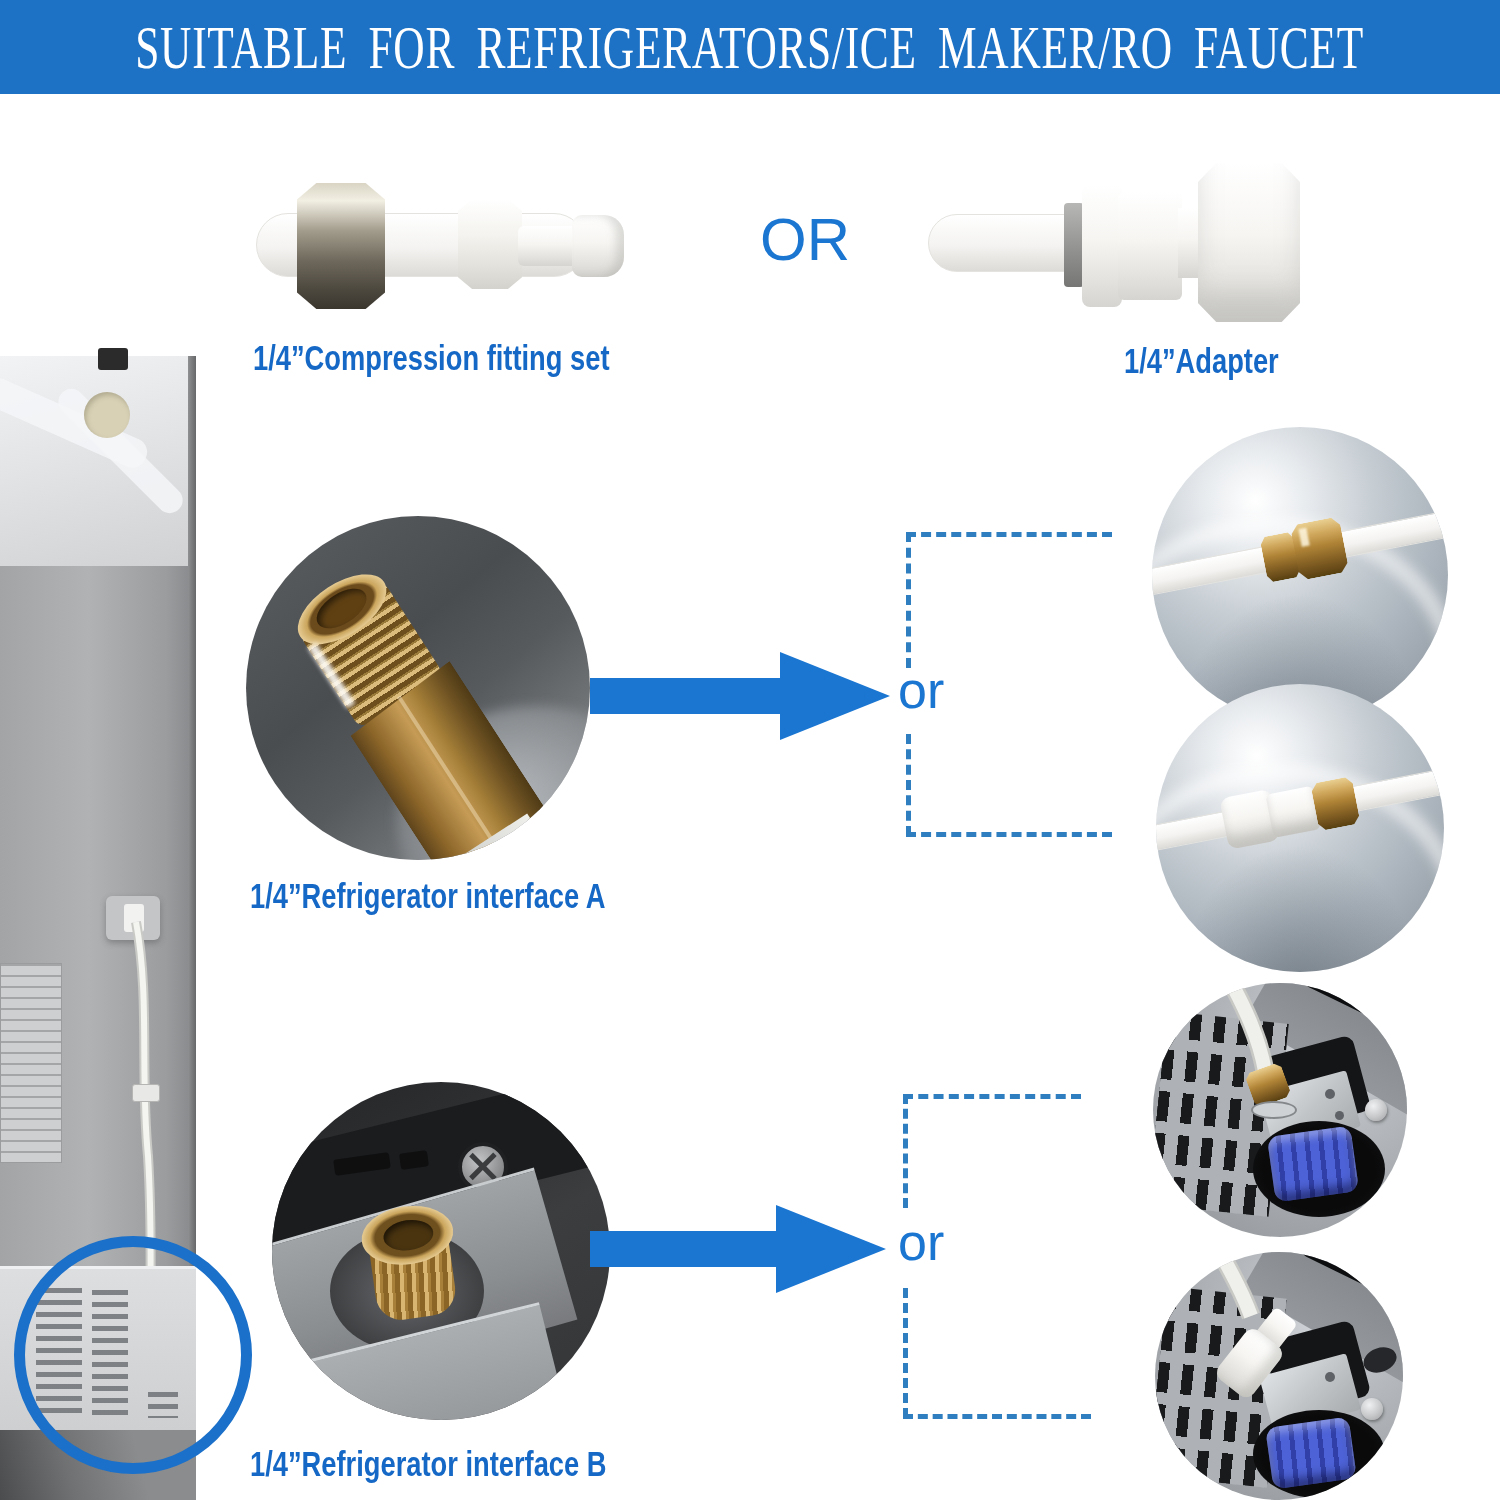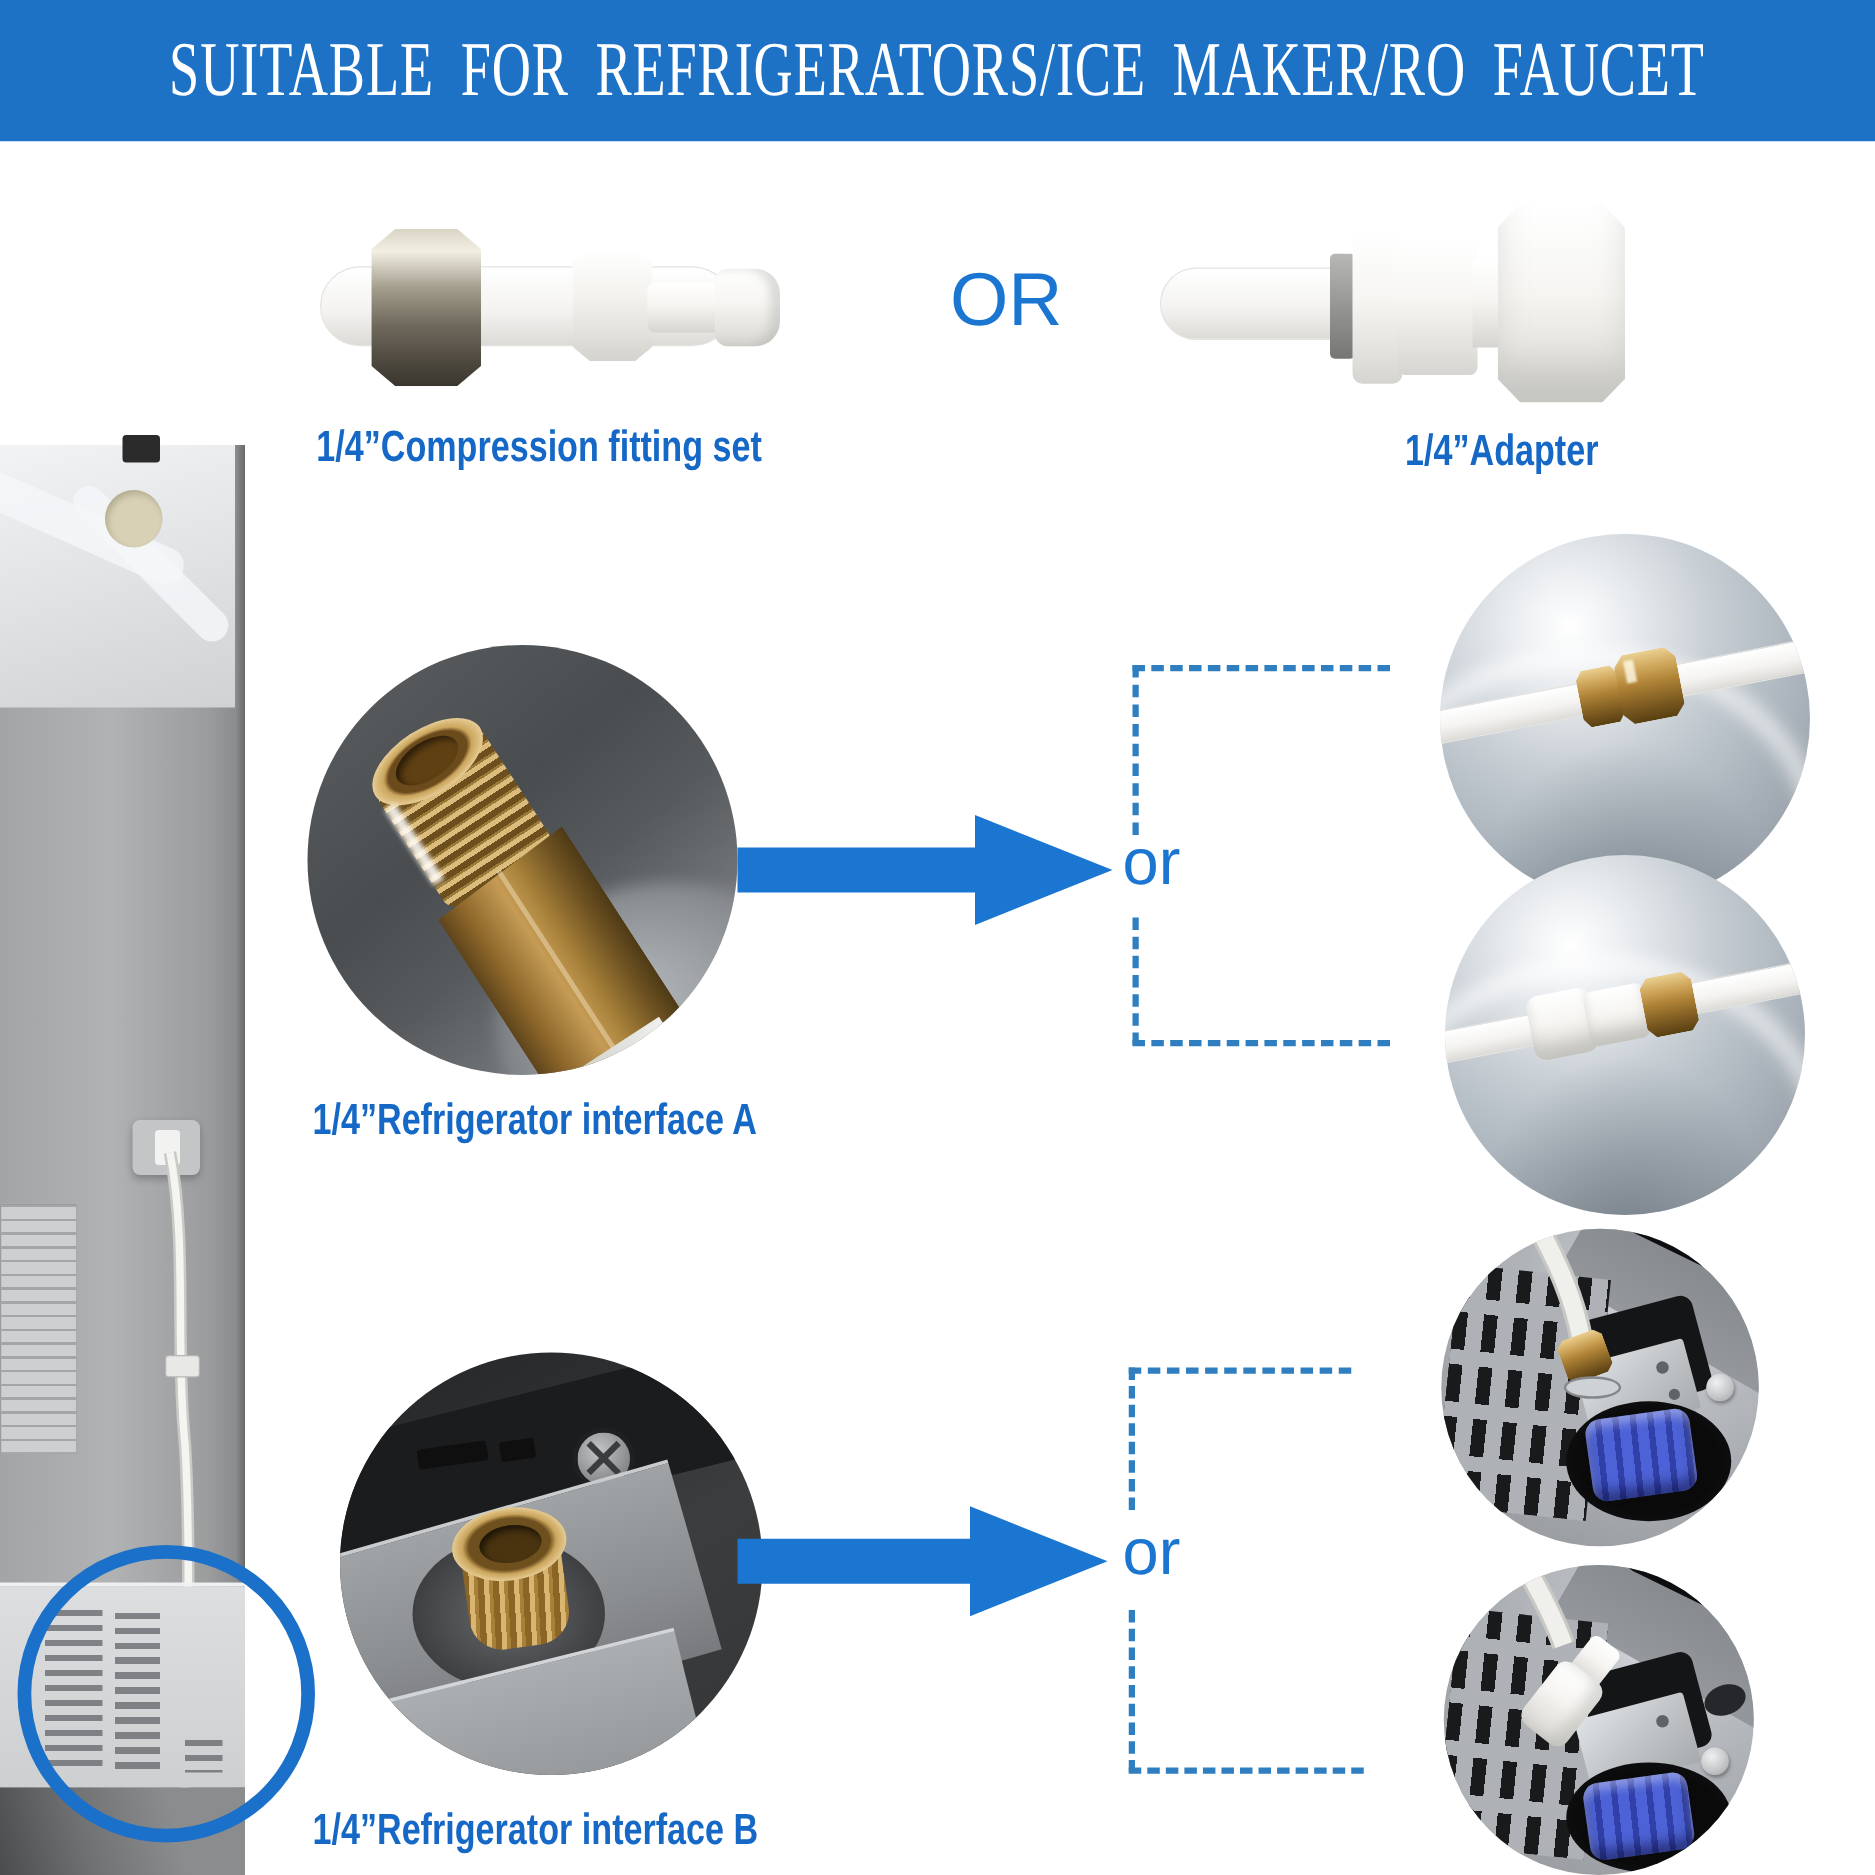--- a/index.html
+++ b/index.html
@@ -5,21 +5,21 @@
   :root{
     --banner-bg:#1d72c6; --banner-fg:#ffffff; --text-blue:#1568c5;
     --arrow-blue:#1b76d2; --dash-blue:#2f7fc0; --ring-blue:#1b70c9;
   }
   *{box-sizing:border-box;}
   body{margin:0;background:#fff;font-family:"Liberation Sans",sans-serif;}
   .canvas{position:relative;width:1500px;height:1500px;background:#fff;overflow:hidden;}
   .abs{position:absolute;}
 
   
-  .banner{left:0;top:0;width:1500px;height:113px;background:var(--banner-bg);
+  .banner{left:0;top:0;width:1500px;height:94px;background:var(--banner-bg);
     display:flex;align-items:center;justify-content:center;}
   .banner-title{color:var(--banner-fg);font-family:"Liberation Serif",serif;font-size:62px;
     letter-spacing:1px;word-spacing:14px;white-space:nowrap;transform:scaleX(.70);}
 
   
   .label{color:var(--text-blue);font-weight:bold;font-size:35px;white-space:nowrap;
     transform:scaleX(.78);transform-origin:left center;}
   .or-big{color:var(--arrow-blue);font-size:60px;line-height:1;}
   .or-small{color:var(--arrow-blue);font-size:52px;line-height:1;}
   .dash-h{border-top:5px dashed var(--dash-blue);height:0;}

